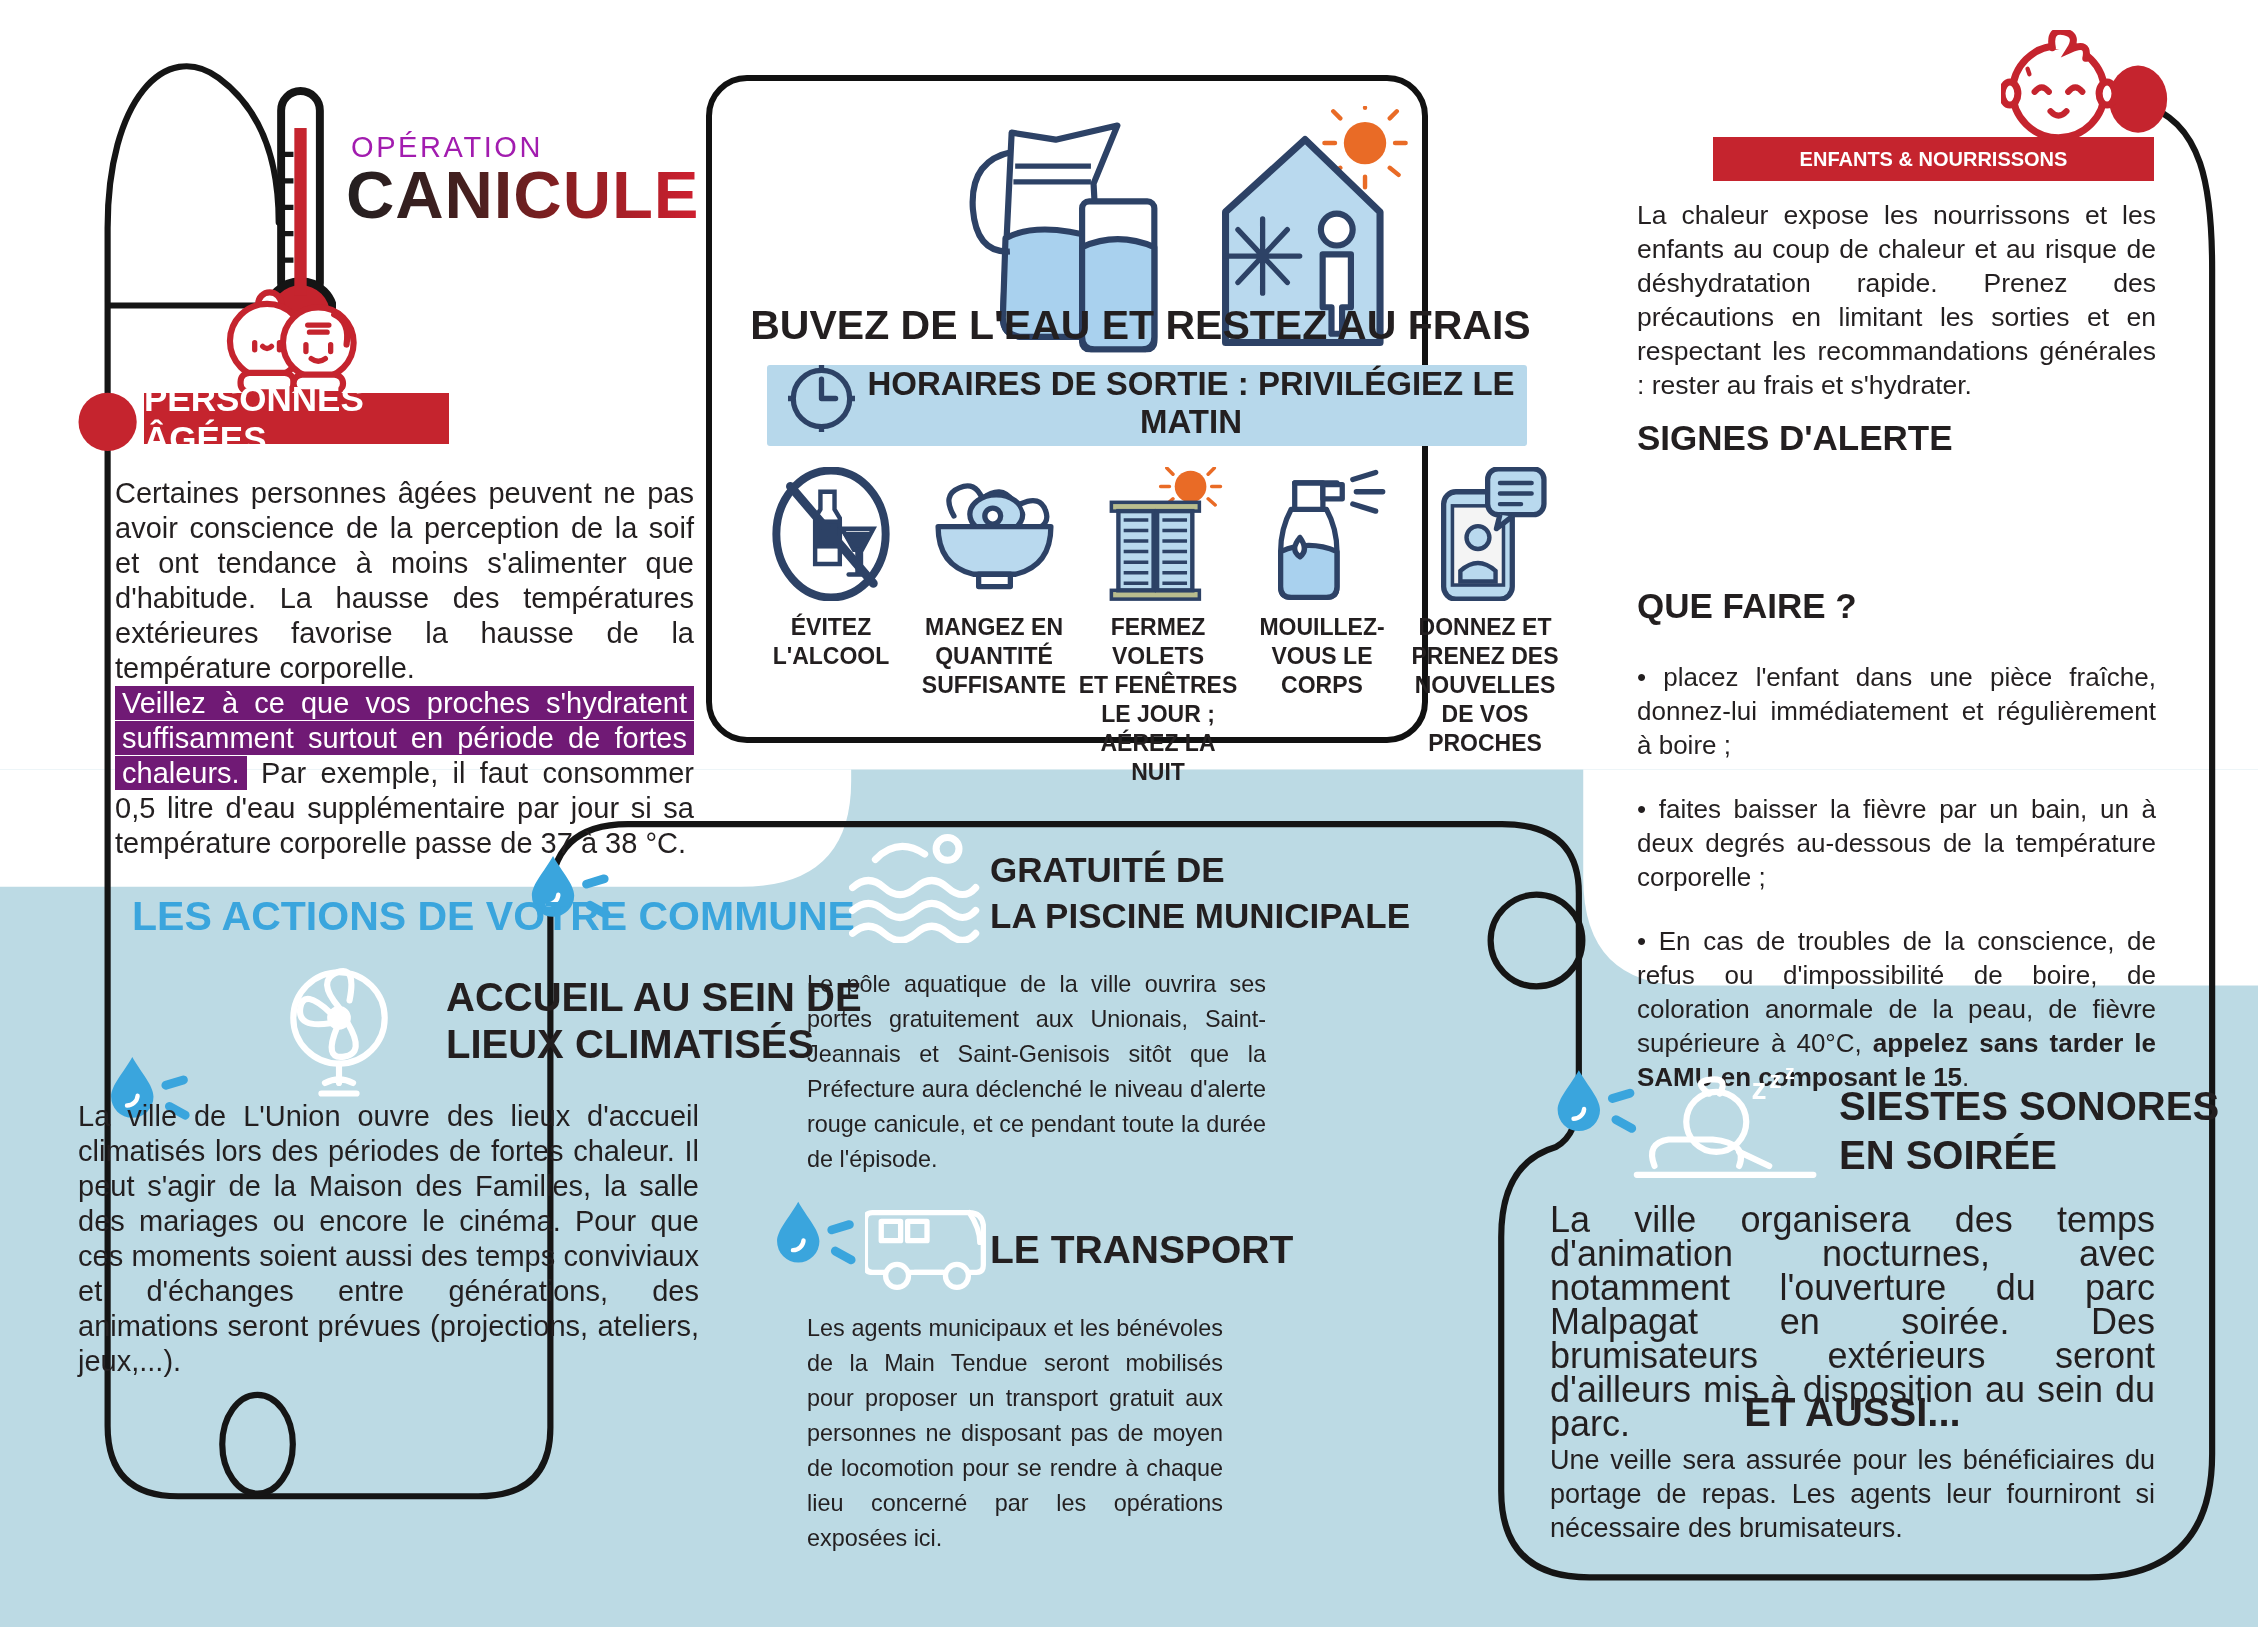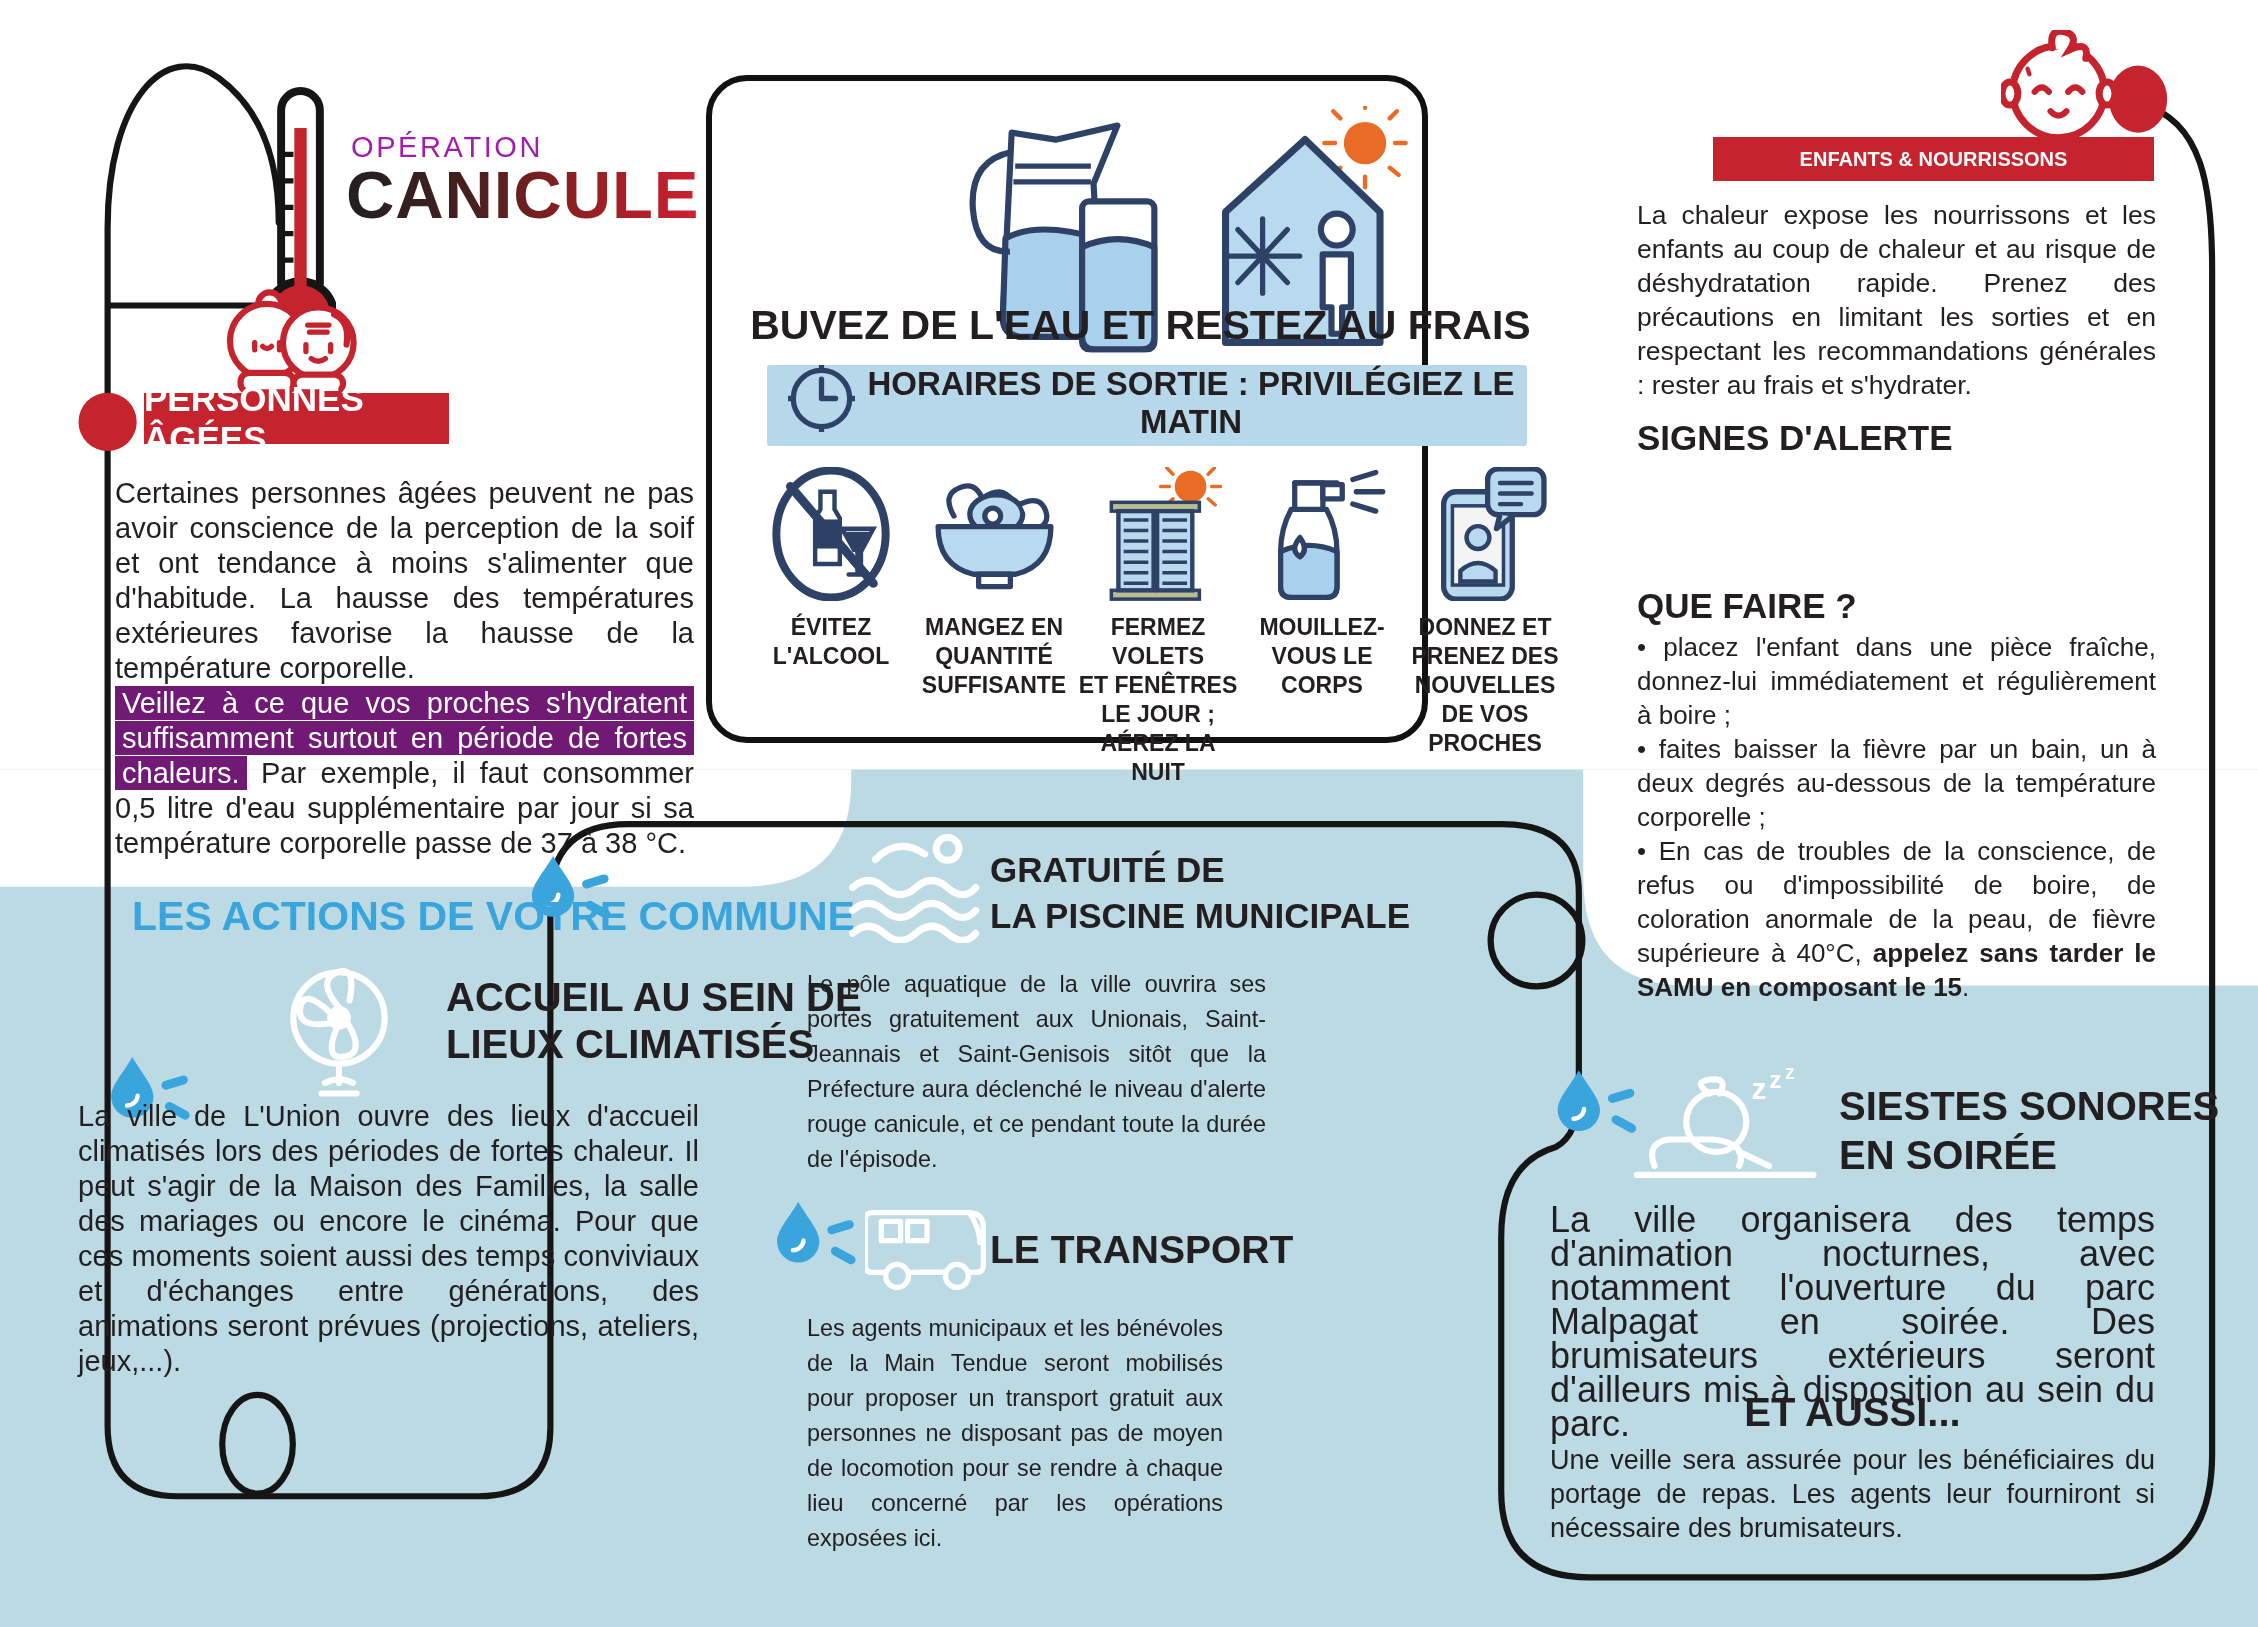--- a/index.html
+++ b/index.html
@@ -19,21 +19,21 @@
     -webkit-background-clip:text;background-clip:text;color:transparent;line-height:1;
   }
   
   .red-banner{background:#c5242e;color:#fff;font-weight:800;display:flex;align-items:center;justify-content:center;}
   
   .para{ text-align:justify;}
   .hl{background:#701a75;color:#fff;padding:0.9px 7px;-webkit-box-decoration-break:clone;box-decoration-break:clone;}
   .h-black{font-weight:800;color:#231f20;}
   .pre{white-space:pre-line;}
   .bullets{margin:0;padding:0;list-style:none;}
-  .bullets li{text-align:justify;}
+  .bullets li{text-align:justify;margin-top:30px;}
   .bullets li:before{content:"\2022\00a0 ";}
   
   .center-box{
     left:706px;top:75px;width:722px;height:668px;background:#fff;border:6.2px solid #111;
     border-radius:41px;box-sizing:border-box;
   }
   .hbanner{
     position:absolute;left:55px;top:284px;width:760px;height:81px;background:#b7d8eb;border-radius:3px;
     display:flex;align-items:flex-start;
   }

